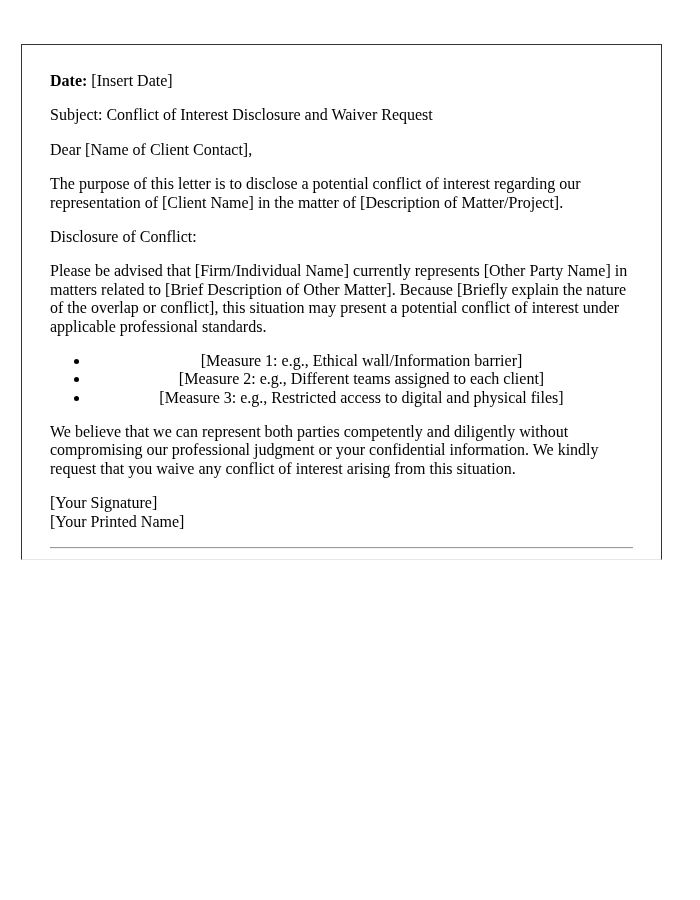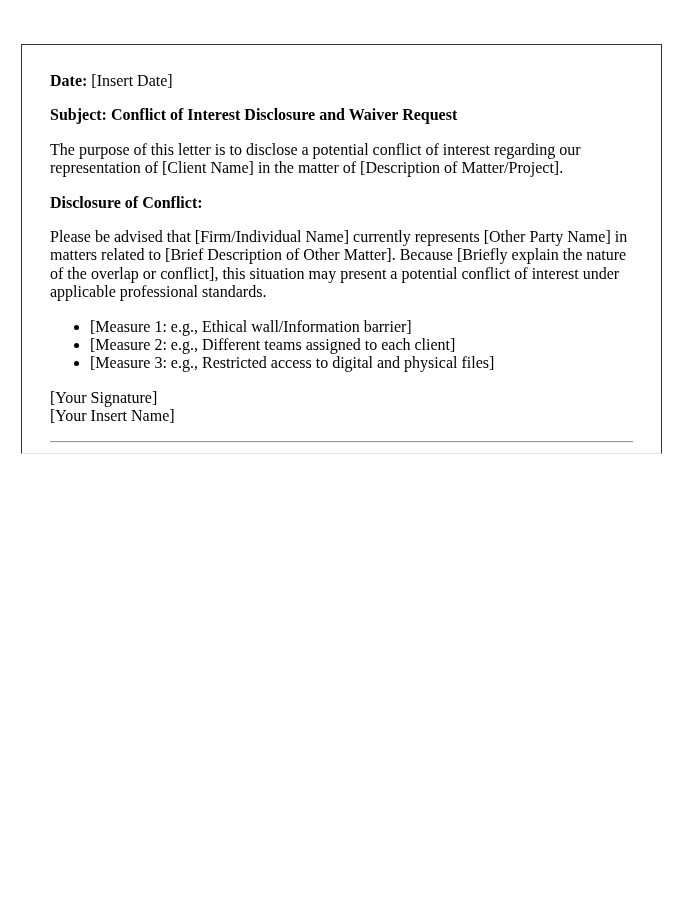--- a/index.html
+++ b/index.html
@@ -29,68 +29,71 @@
     background: #ffffff;
     margin-top: 24px;
   }
   .para {
     margin: 16px 0;
   }
   .para:first-child {
     margin-top: 0;
   }
   .bold {
-    font-weight: bold;
+    font-weight: normal;
   }
   strong {
     font-weight: bold;
   }
   ul.measures {
     margin: 16px 0;
     padding-left: 40px;
     list-style-type: disc;
   }
   ul.measures li {
     margin: 0;
     padding: 0;
+    text-align: center;
   }
   hr.sig-rule {
     height: 0;
     border: none;
     border-top: 1px solid #9a9a9a;
     border-bottom: 1px solid #f2f2f2;
     margin: 16px 0 4px 0;
   }
 </style>
 </head>
 <body>
 
 <div class="page">
 
   <p class="para"><strong>Date:</strong> <span>[Insert Date]</span></p>
 
 
   <p class="para bold">Subject: Conflict of Interest Disclosure and Waiver Request</p>
 
+  <p class="para">Dear [Name of Client Contact],</p>
 
   <p class="para">The purpose of this letter is to disclose a potential conflict of interest regarding our representation of [Client Name] in the matter of [Description of Matter/Project].</p>
 
   <p class="para bold">Disclosure of Conflict:</p>
 
   <p class="para">Please be advised that [Firm/Individual Name] currently represents [Other Party Name] in matters related to [Brief Description of Other Matter]. Because [Briefly explain the nature of the overlap or conflict], this situation may present a potential conflict of interest under applicable professional standards.</p>
 
 
 
   <ul class="measures">
     <li>[Measure 1: e.g., Ethical wall/Information barrier]</li>
     <li>[Measure 2: e.g., Different teams assigned to each client]</li>
     <li>[Measure 3: e.g., Restricted access to digital and physical files]</li>
   </ul>
 
 
+  <p class="para">We believe that we can represent both parties competently and diligently without compromising our professional judgment or your confidential information. We kindly request that you waive any conflict of interest arising from this situation.</p>
 
 
 
-  <p class="para"><span>[Your Signature]</span><br><span>[Your Insert Name]</span><br></p>
+  <p class="para"><span>[Your Signature]</span><br><span>[Your Printed Name]</span><br></p>
 
   <hr class="sig-rule">
 
 </div>
 
 </body></html>

